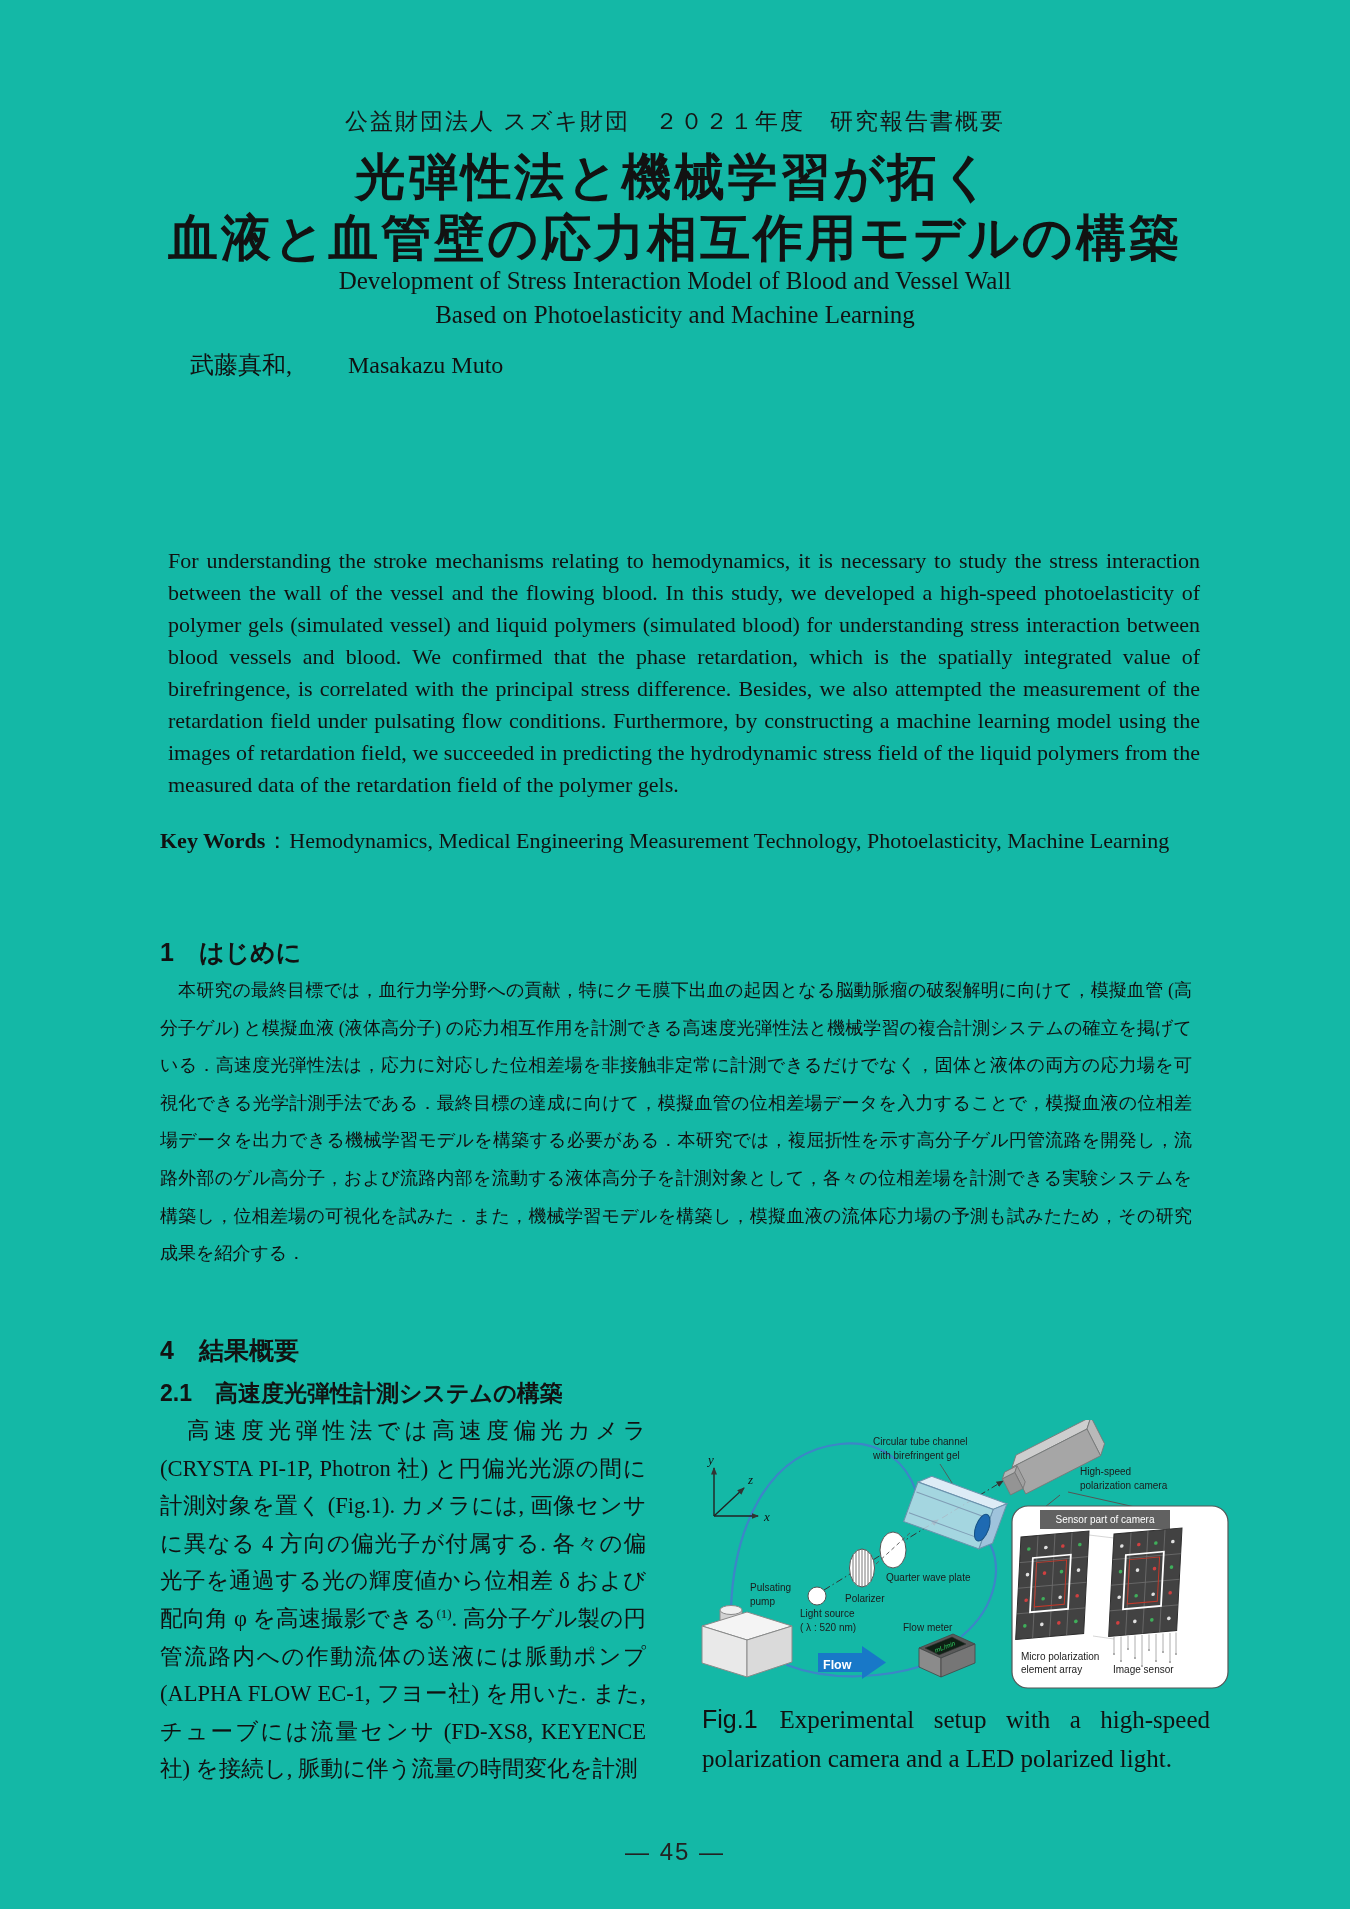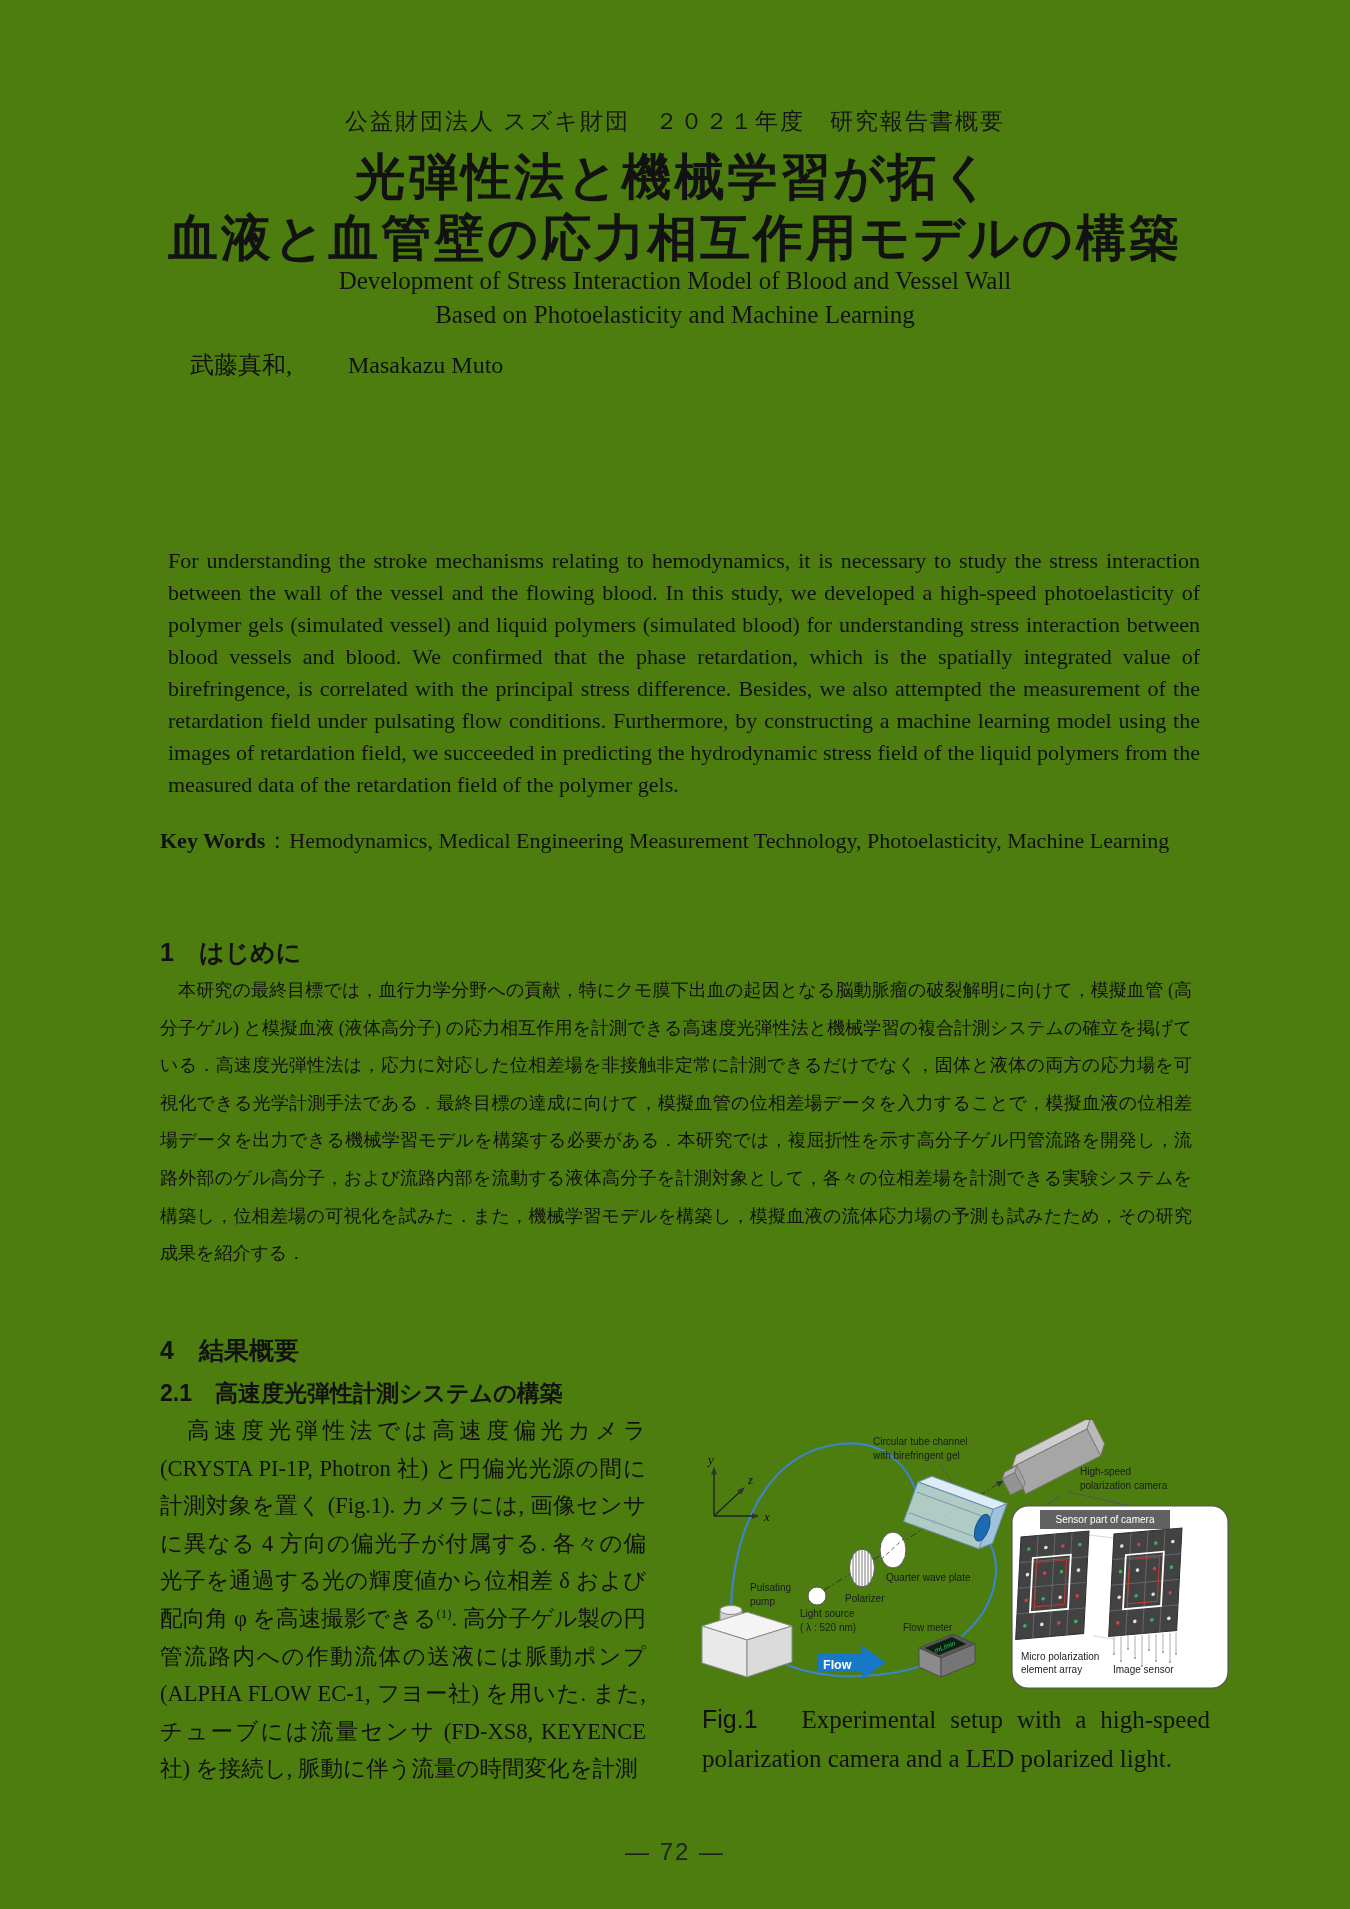--- a/index.html
+++ b/index.html
@@ -1,16 +1,16 @@
 <!DOCTYPE html>
 <html><head>
 <meta charset="utf-8">
 <style>
   html,body{margin:0;padding:0;background:#fff;}
-  .page{position:relative;width:1350px;height:1909px;background:#4d7c0f;overflow:hidden;color:#111;}
+  .page{position:relative;width:1350px;height:1909px;background:#14b8a6;overflow:hidden;color:#111;}
   .doc-header{position:absolute;top:106px;left:0;right:0;text-align:center;
     font:500 23px "Liberation Sans",sans-serif;letter-spacing:2px;color:#161616;}
   .title-ja{position:absolute;left:0;right:0;text-align:center;margin:0;
     font-family:"Liberation Sans",sans-serif;font-weight:700;font-size:50px;letter-spacing:3px;color:#121212;}
   .t1{top:144px}.t2{top:205px}
   .title-en{position:absolute;left:0;right:0;text-align:center;
     font:25px "Liberation Serif",serif;color:#121212;}
   .e1{top:267px}.e2{top:301px}
   .authors{position:absolute;left:160px;top:349px;font:24px "Liberation Serif",serif;margin-left:30px;}
   .author-row{height:34px;white-space:nowrap;}
@@ -30,21 +30,21 @@
   sup{font-size:13px;line-height:0;vertical-align:super;}
   .figure{position:absolute;left:690px;top:1420px;width:540px;height:276px;}
   .figure svg{display:block;width:540px;height:276px;}
   .fig-label{font-family:"Liberation Sans",sans-serif;font-size:10px;fill:#1b1b1b;}
   .fig-label-b{font-family:"Liberation Sans",sans-serif;font-size:10px;fill:#fff;}
   .axis-label{font-family:"Liberation Serif",serif;font-style:italic;font-size:13px;fill:#111;}
   .caption{position:absolute;left:702px;top:1700px;width:508px;
     font-size:25px;line-height:39px;font-family:"Liberation Serif",serif;color:#111;}
   .cap1{display:flex;}
   .capfig{font-family:"Liberation Sans",sans-serif;margin-right:22px;white-space:nowrap;}
-  .captext{flex:1;text-align:justify;text-align-last:justify;margin-left:22px;}
+  .captext{flex:1;text-align:justify;text-align-last:justify;}
   .page-num{position:absolute;top:1838px;left:0;right:0;text-align:center;
     font:24px "Liberation Sans",sans-serif;letter-spacing:2px;color:#222;}
 </style>
 </head>
 <body>
 
 <div class="page">
 
   <div class="doc-header">公益財団法人 スズキ財団　２０２１年度　研究報告書概要</div>
 
@@ -280,15 +280,15 @@
   </div>
 
   <div class="caption">
     <div class="cap1">
       <span class="capfig">Fig.1</span>
         <span class="captext">Experimental setup with a high-speed</span>
     </div>
     <div class="cap2">polarization camera and a LED polarized light.</div>
   </div>
 
-  <div class="page-num">— 72 —</div>
+  <div class="page-num">— 45 —</div>
 
 </div>
 
 </body></html>

